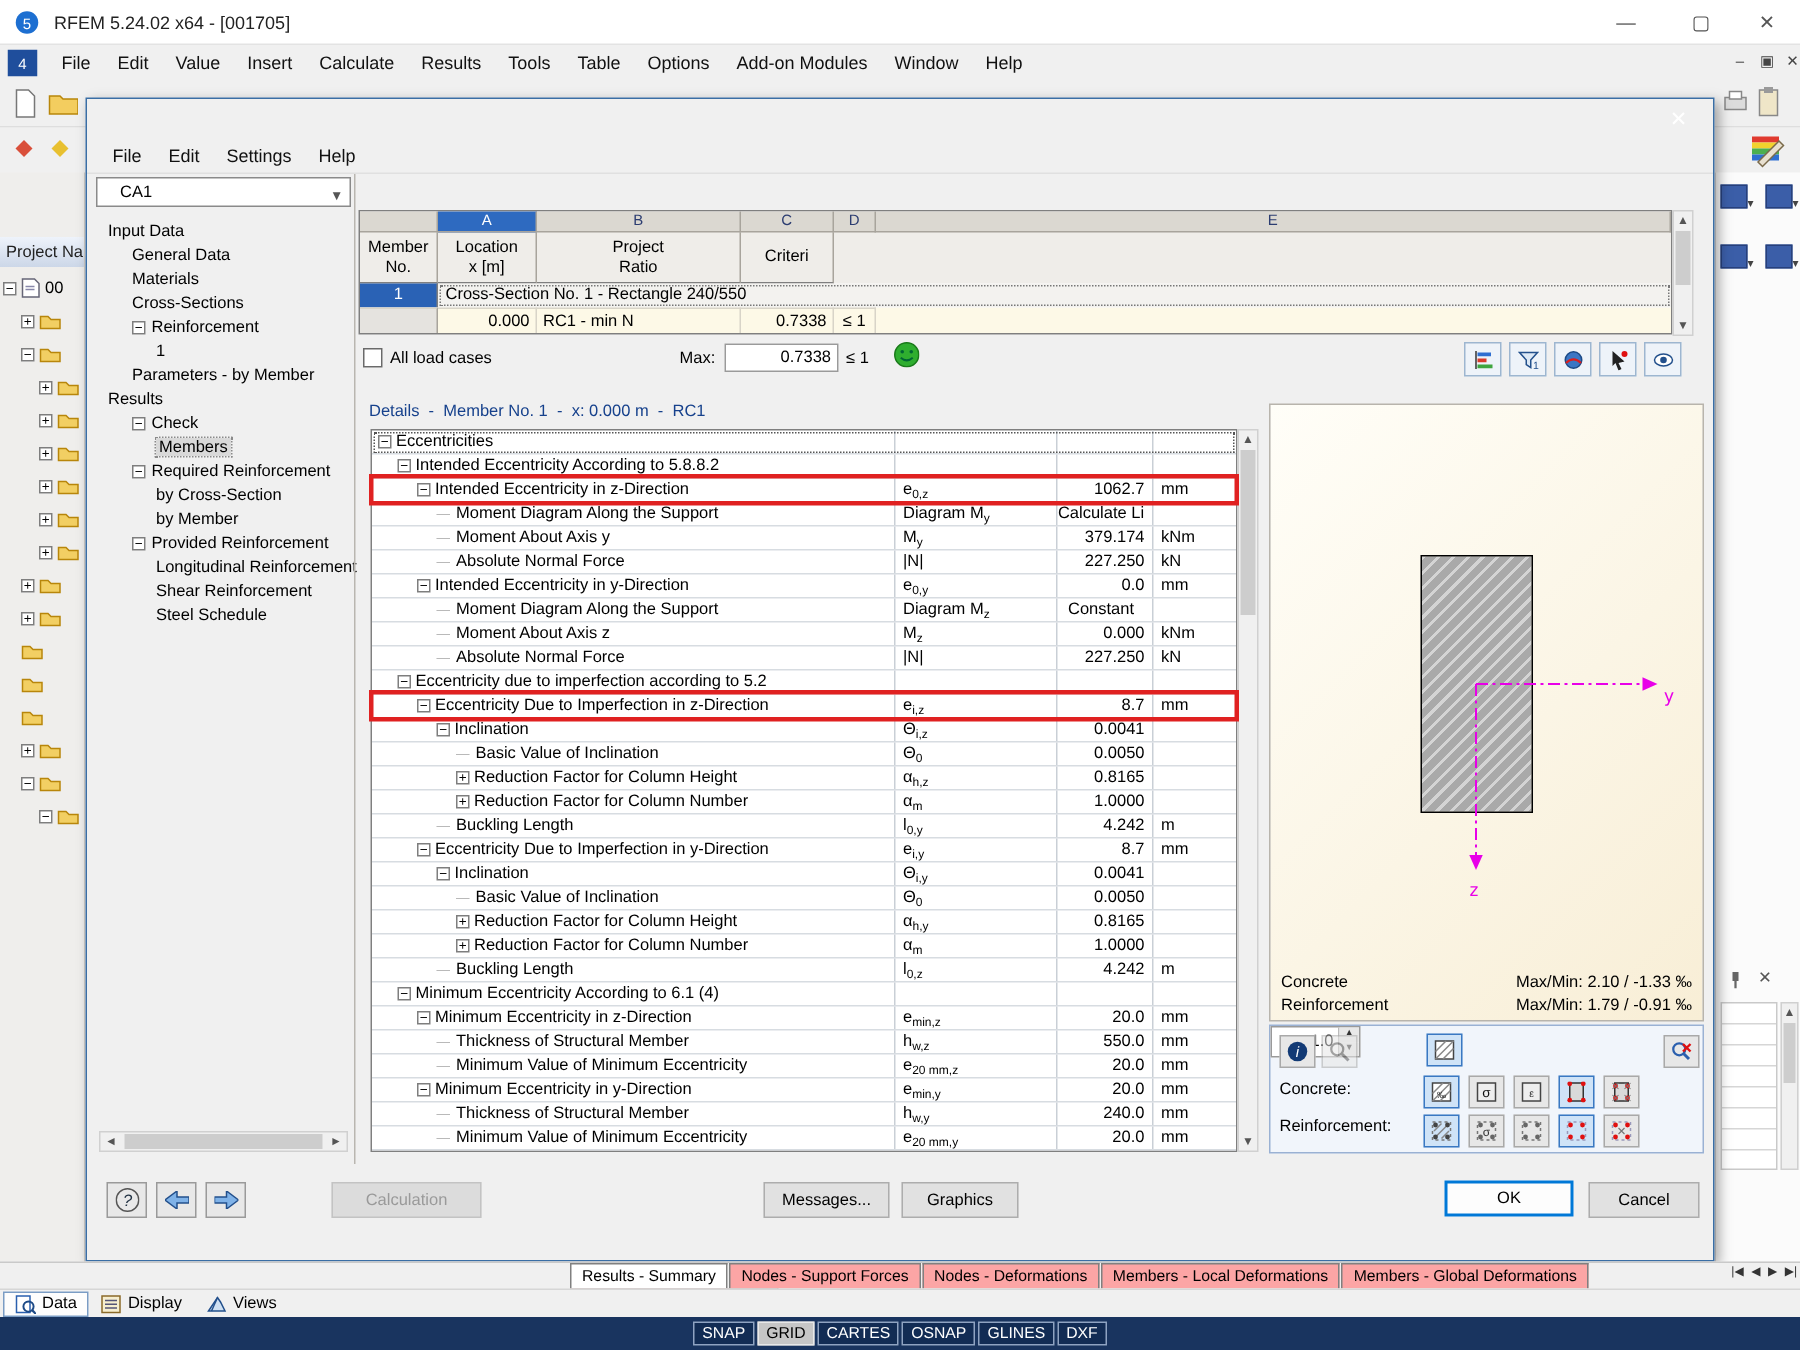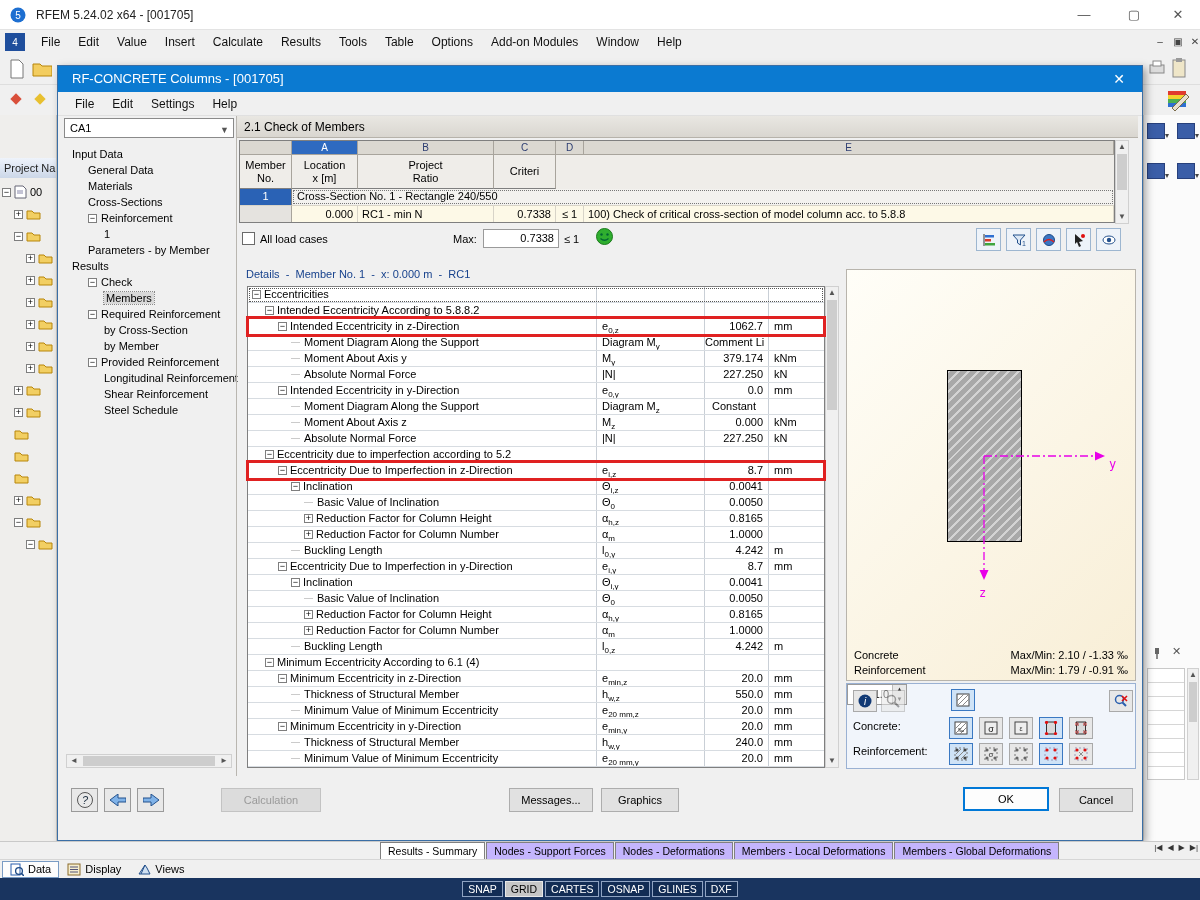--- a/index.html
+++ b/index.html
@@ -30,21 +30,21 @@
   #mdiright{left:1143px;top:115px;width:57px;height:730px;background:#fbfbfb;border-left:1px solid #d8d8d8;overflow:hidden}
   .blue-ic{width:18px;height:16px;background:#3b5ea8;border:1px solid #27407c;display:inline-block}
   .dd{color:#444;font-size:8px;vertical-align:middle}
   .dockline{height:14px;border-bottom:1px solid #d6d6d6}
 
   
   #dialog{left:57px;top:65px;width:1086px;height:776px;background:#f0f0f0;border:1px solid #3a6ea5;box-shadow:3px 3px 8px rgba(0,0,0,.35)}
   #dlg-title{left:0;top:0;width:100%;height:26px;background:#0b7ad1;color:#fff;font-size:13px;line-height:26px;padding-left:14px}
   #dlg-close{right:10px;top:0;width:26px;height:26px;text-align:center;line-height:26px;color:#fff;font-size:14px}
   #dlg-menu{left:0;top:26px;width:100%;height:24px;display:flex;align-items:center;padding-left:8px;background:#f0f0f0;border-bottom:1px solid #e0e0e0}
-  #combo{left:6px;top:52px;width:170px;height:20px;background:#fff;border:1px solid #8a8a8a;font-size:11px;line-height:18px;padding-left:5px}
+  #combo{left:6px;top:52px;width:170px;height:20px;background:#fff;border:1px solid #8a8a8a;font-size:11px;line-height:18px;padding-left:15px}
   #combo .arr{position:absolute;right:4px;top:2px;color:#555;font-size:9px}
   #modtree{left:6px;top:80px;width:172px}
   .mt-row{height:16px;display:flex;align-items:center;font-size:11px;white-space:nowrap}
   .mt-exp{width:9px;height:9px;border:1px solid #7e7e7e;background:#fff;font-size:9px;line-height:7px;text-align:center;flex:0 0 9px;margin-right:4px}
   .mt-sel{background:#d9d9d9;outline:1px dotted #8a8a8a;padding:0 2px}
   #tree-hscroll{left:8px;top:688px;width:166px;height:14px;background:#f0f0f0;border:1px solid #d0d0d0}
   .sb-btn{color:#555;font-size:8px;line-height:12px;width:14px;text-align:center}
   .sb-thumb{background:#cdcdcd}
   #vsep{left:178px;top:50px;width:1px;height:660px;background:#b9b6b0}
 
@@ -106,21 +106,21 @@
   #spinval{flex:1;text-align:right;padding-right:3px;line-height:19px}
   #spinbtns{width:14px;border-left:1px solid #bbb;display:flex;flex-direction:column}
   #spinbtns div{flex:1;font-size:6px;text-align:center;line-height:9px;color:#333;background:#e8e8e8}
 
   
   .dlgbtn{height:24px;border:1px solid #adadad;background:#e1e1e1;font-size:11px;text-align:center;line-height:22px}
   .sqbtn{width:27px;height:24px;background:#e8e8e8;border:1px solid #9a9a9a;display:flex;align-items:center;justify-content:center}
 
   
   #botrow1{left:0;top:841px;width:1200px;height:18px;background:#f0f0f0;border-top:1px solid #c9c9c9}
-  .ttab{display:inline-block;height:17px;line-height:16px;border:1px solid #808080;border-bottom:none;padding:0 7px;font-size:10.5px;background:#c4b5fd;margin-right:1px}
+  .ttab{display:inline-block;height:17px;line-height:16px;border:1px solid #808080;border-bottom:none;padding:0 7px;font-size:10.5px;background:#fca5a5;margin-right:1px}
   .ttab.active{background:#fff}
   #botrow2{left:0;top:859px;width:1200px;height:19px;background:#f0f0f0;border-top:1px solid #d6d6d6;display:flex;align-items:center;padding-left:2px}
   .ntab{display:flex;align-items:center;gap:4px;height:17px;padding:0 7px;font-size:11px;border:1px solid transparent}
   .ntab.active{background:#fdfdfd;border:1px solid #7a9cc4}
   #statusbar{left:0;top:878px;width:1200px;height:22px;background:#19345f;display:flex;align-items:center;justify-content:center;gap:2px}
   .toggle{height:16px;padding:0 5px;font-size:10.5px;line-height:15px;color:#fff;background:#122c54;border:1px solid #8fa3c2}
   .toggle.pressed{background:#c6c6c6;color:#000;border-color:#e8e8e8}
 </style>
 </head>
 <body>
@@ -353,21 +353,20 @@
       <div class="dockline"></div>
       <div class="dockline"></div>
   </div>
   <div class="abs" style="left:43px;top:553px;width:12px;height:112px;background:#f0f0f0;border:1px solid #d0d0d0">
     <div class="sb-btn" style="width:10px">▲</div>
       <div class="sb-thumb" style="height:40px;margin:1px"></div>
   </div>
 </div>
 
 <div class="abs" id="dialog">
-  <div class="abs" id="dlg-title"><span>RF-CONCRETE Columns - [001705]</span></div>
   <div class="abs" id="dlg-close">✕</div>
   <div class="abs" id="dlg-menu">
       <span class="menu-item">File</span>
       <span class="menu-item">Edit</span>
       <span class="menu-item">Settings</span>
       <span class="menu-item">Help</span>
     </div>
 
   <div class="abs" id="combo">
     <span>CA1</span>
@@ -430,21 +429,20 @@
         <span>Steel Schedule</span>
       </div>
     </div>
   <div class="abs" id="tree-hscroll" style="display:flex;align-items:center">
     <div class="sb-btn">◄</div>
     <div class="sb-thumb" style="flex:1;height:10px;margin:0 2px"></div>
     <div class="sb-btn">►</div>
   </div>
   <div class="abs" id="vsep"></div>
 
-  <div class="abs" id="secbar"><span>2.1 Check of Members</span></div>
 
   <div class="abs" id="toptable">
     <div class="tt-grid" id="tt-letters">
         <div></div>
         <div class="act">A</div>
         <div>B</div>
         <div>C</div>
         <div>D</div>
         <div>E</div>
       </div>
@@ -469,21 +467,20 @@
     <div class="tt-grid tt-secrow">
       <div class="mcell">1</div>
       <div class="span">Cross-Section No. 1 - Rectangle 240/550</div>
     </div>
     <div class="tt-grid tt-datarow">
       <div class="mcell"></div>
       <div class="r">0.000</div>
       <div>RC1 - min N</div>
       <div class="r">0.7338</div>
       <div class="c">≤ 1</div>
-      <div>100) Check of critical cross-section of model column acc. to 5.8.8</div>
     </div>
   </div>
   <div class="abs" id="tt-vscroll">
     <div class="sb-btn" style="width:12px">▲</div>
     <div class="sb-thumb" style="height:36px;margin:1px"></div>
     <div class="sb-btn" style="width:12px;position:absolute;bottom:0">▼</div>
   </div>
 
   <div class="abs" id="chk"></div>
   <span class="abs ctl-lbl" style="left:202px;top:167px">All load cases</span>
@@ -560,21 +557,21 @@
         <div class="dcell val">1062.7</div>
         <div class="dcell unit">mm</div>
       </div>
       <div class="redbox" style="top: 29px;"></div>
       <div class="drow">
         <div class="dcell desc" style="padding-left: 43px;">
           <span class="dash">—</span>
           <span>Moment Diagram Along the Support</span>
         </div>
         <div class="dcell sym">Diagram M<sub>y</sub></div>
-        <div class="dcell val ctr">Comment Li</div>
+        <div class="dcell val ctr">Calculate Li</div>
         <div class="dcell unit"></div>
       </div>
       <div class="drow">
         <div class="dcell desc" style="padding-left: 43px;">
           <span class="dash">—</span>
           <span>Moment About Axis y</span>
         </div>
         <div class="dcell sym">M<sub>y</sub></div>
         <div class="dcell val">379.174</div>
         <div class="dcell unit">kNm</div>

